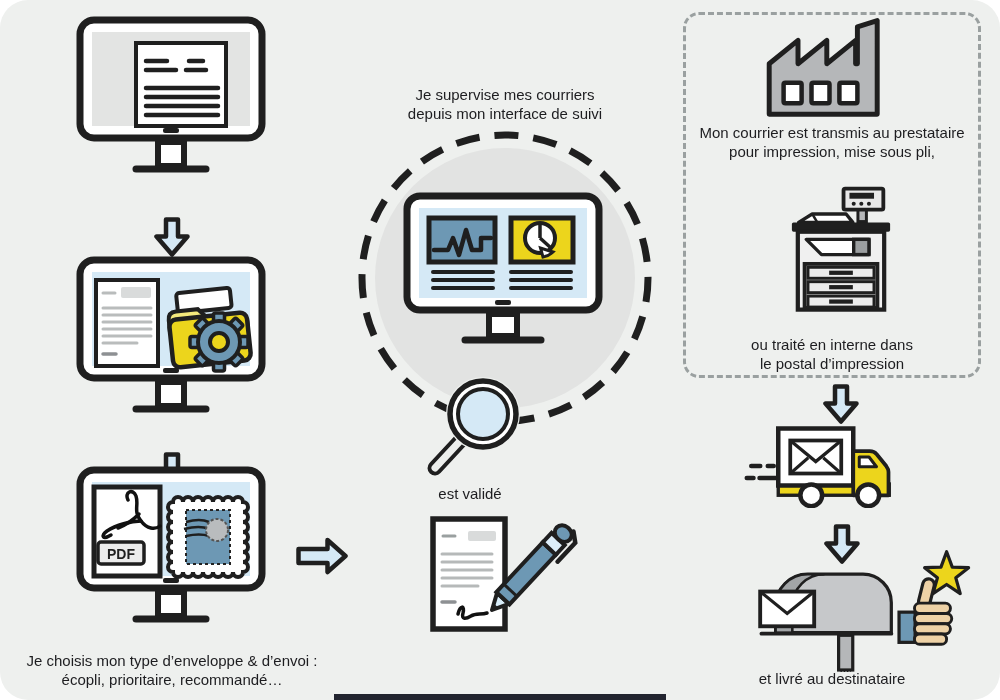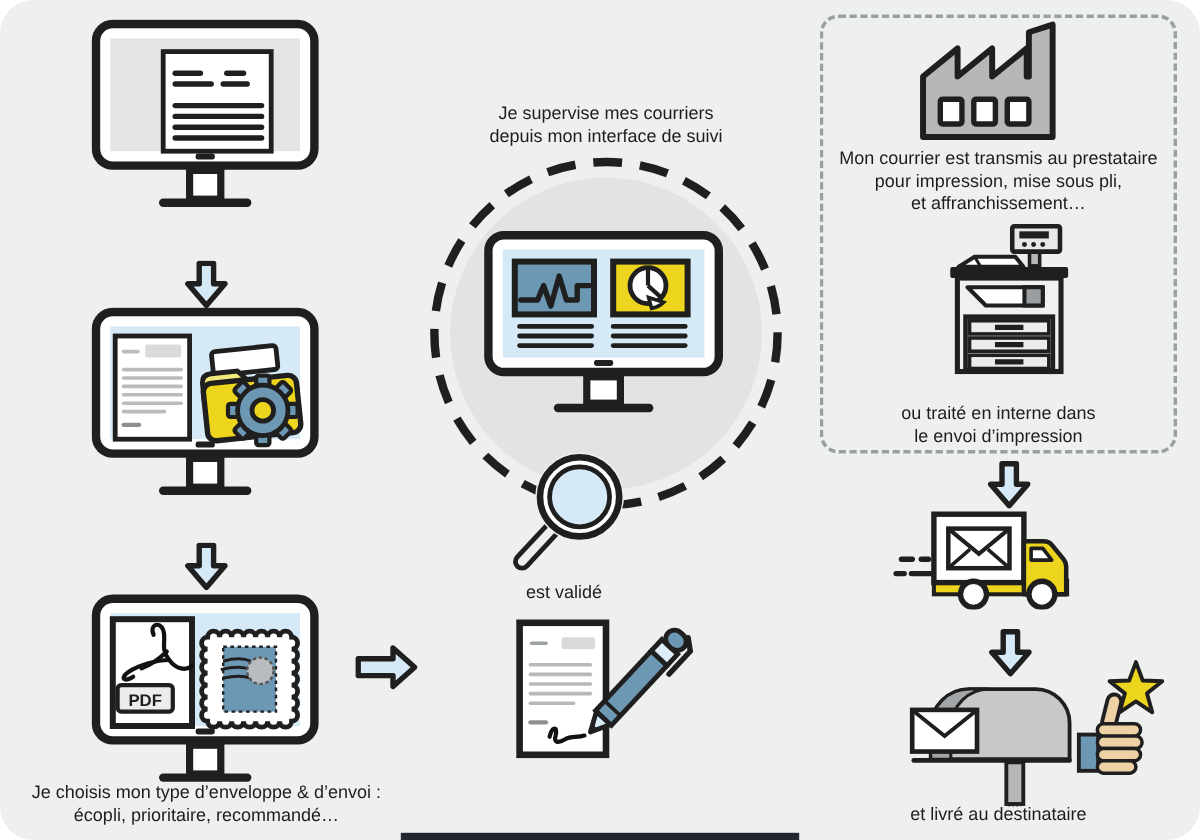--- a/index.html
+++ b/index.html
@@ -108,21 +108,21 @@
       <path d="M60,153 h70" stroke="#1f1f1f" stroke-width="7" stroke-linecap="round" fill="none"></path>
     </svg>
   </div>
 
   <div class="abs" style="left:154px;top:452px">
     <svg width="36" height="40" viewBox="0 0 36 40">
       <path d="M12,2.5 h12 v17 h9.5 L18,37.5 L2.5,19.5 h9.5 z" class="f-blue" stroke="#1f1f1f" stroke-width="4.5" stroke-linejoin="round"></path>
     </svg>
   </div>
 
-  <div class="abs" style="left:76px;top:495px;width:218px;height:160px">
+  <div class="abs" style="left:76px;top:466px;width:218px;height:160px">
     <svg width="190" height="160" viewBox="0 0 190 160">
       <rect x="4" y="4" width="182" height="118" rx="14" class="f-white" stroke="#1f1f1f" stroke-width="7"></rect>
       <rect x="16" y="16" width="158" height="94" class="f-blue"></rect>
       <rect x="18" y="21" width="66" height="89" class="f-white" stroke="#1f1f1f" stroke-width="5"></rect>
       <g stroke="#111" stroke-width="3.5" fill="none" stroke-linecap="round">
         <path d="M52,34 c-4,-8 5,-12 8,-4 c3,9 -3,15 5,25 c6,8 14,9 19,5"></path>
         <path d="M35,69 c-8,5 -11,1 -4,-4 c9,-6 24,-10 34,-10"></path>
         <path d="M42,62 c8,-3 15,-8 21,-14"></path>
       </g>
       <rect x="22" y="76" width="46" height="22" rx="3" fill="#ececec" stroke="#1f1f1f" stroke-width="3.5"></rect>
@@ -238,21 +238,20 @@
     <svg width="135" height="104" viewBox="0 0 150 115">
       <path d="M8,111 V55 L40,29 V55 L72,29 V55 L104,29 V55 h2 V14 L128,7 V111 Z" class="f-gray" stroke="#1f1f1f" stroke-width="5.5" stroke-linejoin="round"></path>
       <rect x="24" y="76" width="20" height="23" rx="2" class="f-white" stroke="#1f1f1f" stroke-width="5"></rect>
       <rect x="55" y="76" width="20" height="23" rx="2" class="f-white" stroke="#1f1f1f" stroke-width="5"></rect>
       <rect x="86" y="76" width="20" height="23" rx="2" class="f-white" stroke="#1f1f1f" stroke-width="5"></rect>
     </svg>
   </div>
   <div class="cap" style="left:832px;top:124px">
     <div>Mon courrier est transmis au prestataire</div>
     <div>pour impression, mise sous pli,</div>
-    <div>et affranchissement…</div>
   </div>
 
   <div class="abs" style="left:785px;top:186px;width:112px">
     <svg width="112" height="127" viewBox="0 0 132 150">
       <rect x="86" y="26" width="10" height="16" class="f-gray" stroke="#1f1f1f" stroke-width="3.5"></rect>
       <rect x="69" y="3" width="47" height="25" rx="2" fill="#e8e8e8" stroke="#1f1f1f" stroke-width="4.5"></rect>
       <rect x="76" y="8" width="29" height="7" class="f-ink"></rect>
       <circle cx="81" cy="21" r="2.4" class="f-ink"></circle>
         <circle cx="90" cy="21" r="2.4" class="f-ink"></circle>
         <circle cx="99" cy="21" r="2.4" class="f-ink"></circle>
@@ -268,21 +267,21 @@
       <rect x="27" y="130" width="78" height="13" fill="#ececec" stroke="#1f1f1f" stroke-width="3.5"></rect>
       <g stroke="#1f1f1f" stroke-width="5">
         <line x1="52" y1="102.5" x2="80" y2="102.5"></line>
           <line x1="52" y1="119.5" x2="80" y2="119.5"></line>
           <line x1="52" y1="136.5" x2="80" y2="136.5"></line>
       </g>
     </svg>
   </div>
   <div class="cap" style="left:832px;top:336px">
     <div>ou traité en interne dans</div>
-    <div>le envoi d’impression</div>
+    <div>le postal d’impression</div>
   </div>
 
   <div class="abs" style="left:823px;top:384px">
     <svg width="36" height="40" viewBox="0 0 36 40">
       <path d="M12,2.5 h12 v17 h9.5 L18,37.5 L2.5,19.5 h9.5 z" class="f-blue" stroke="#1f1f1f" stroke-width="4.5" stroke-linejoin="round"></path>
     </svg>
   </div>
 
   <div class="abs" style="left:742px;top:424px;width:158px">
     <svg width="158" height="84" viewBox="0 0 210 112">

